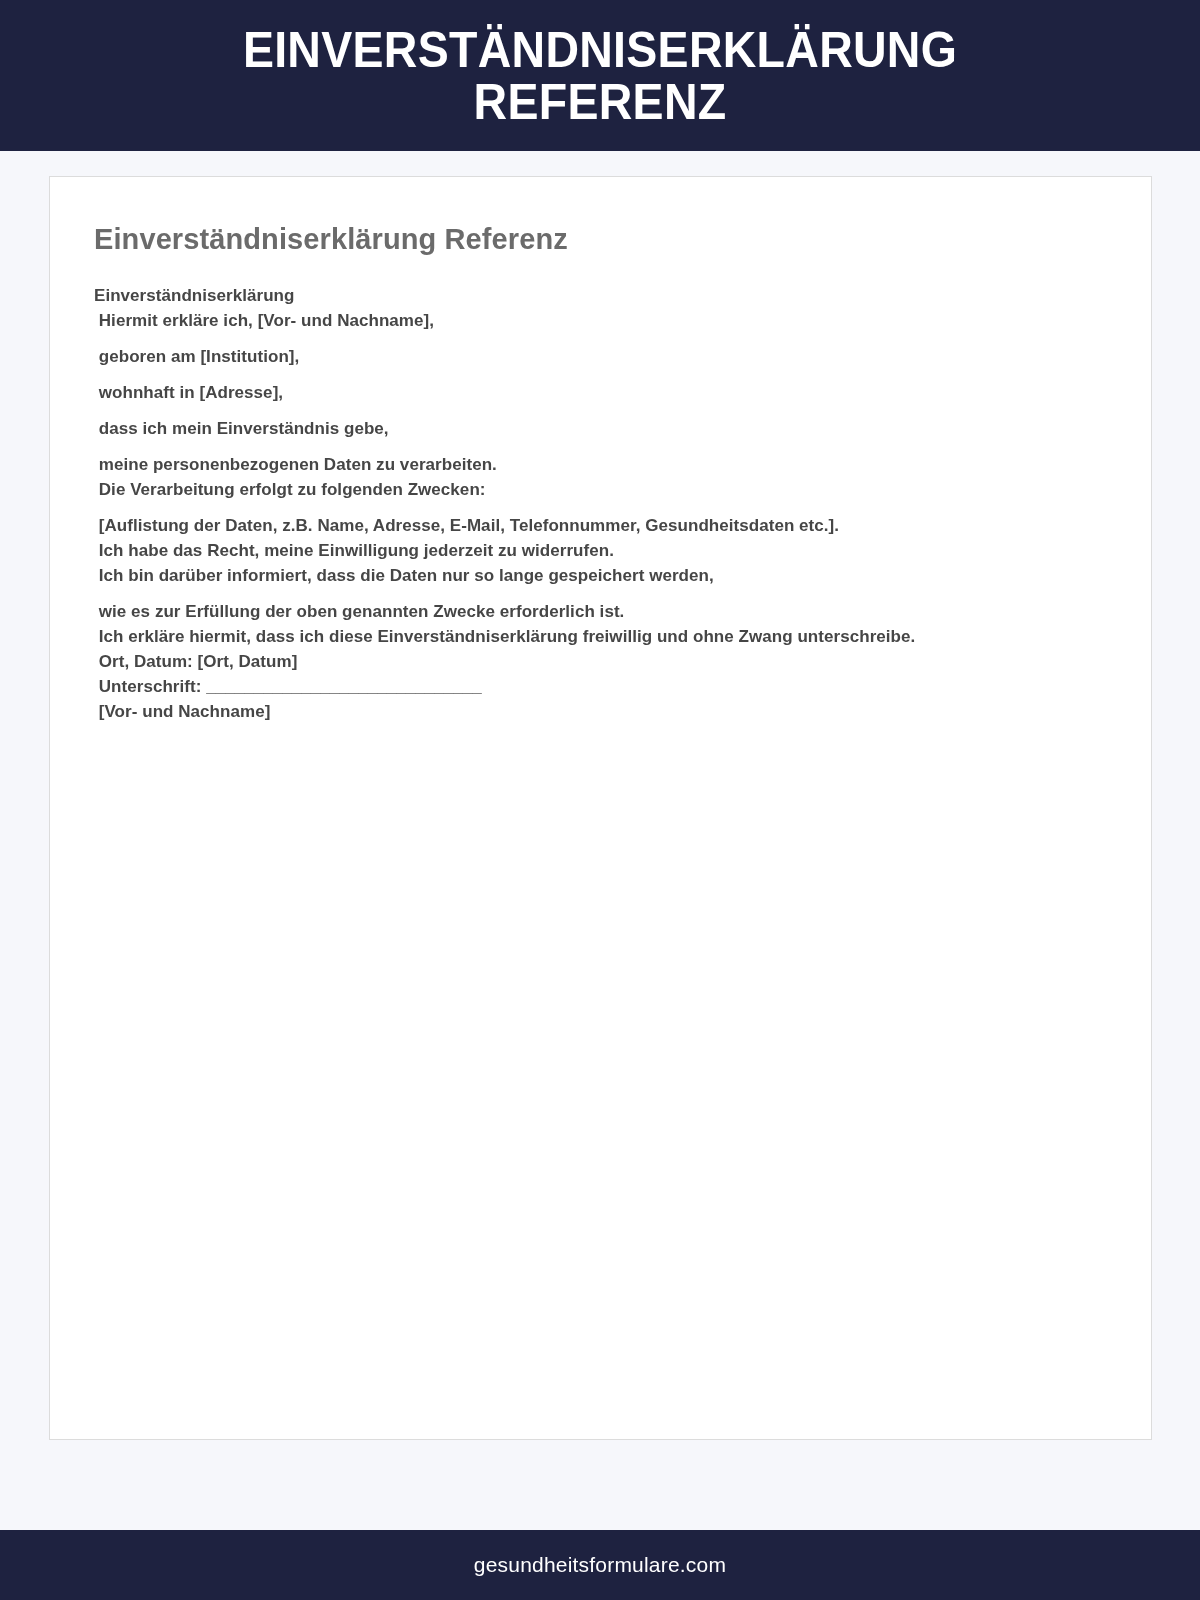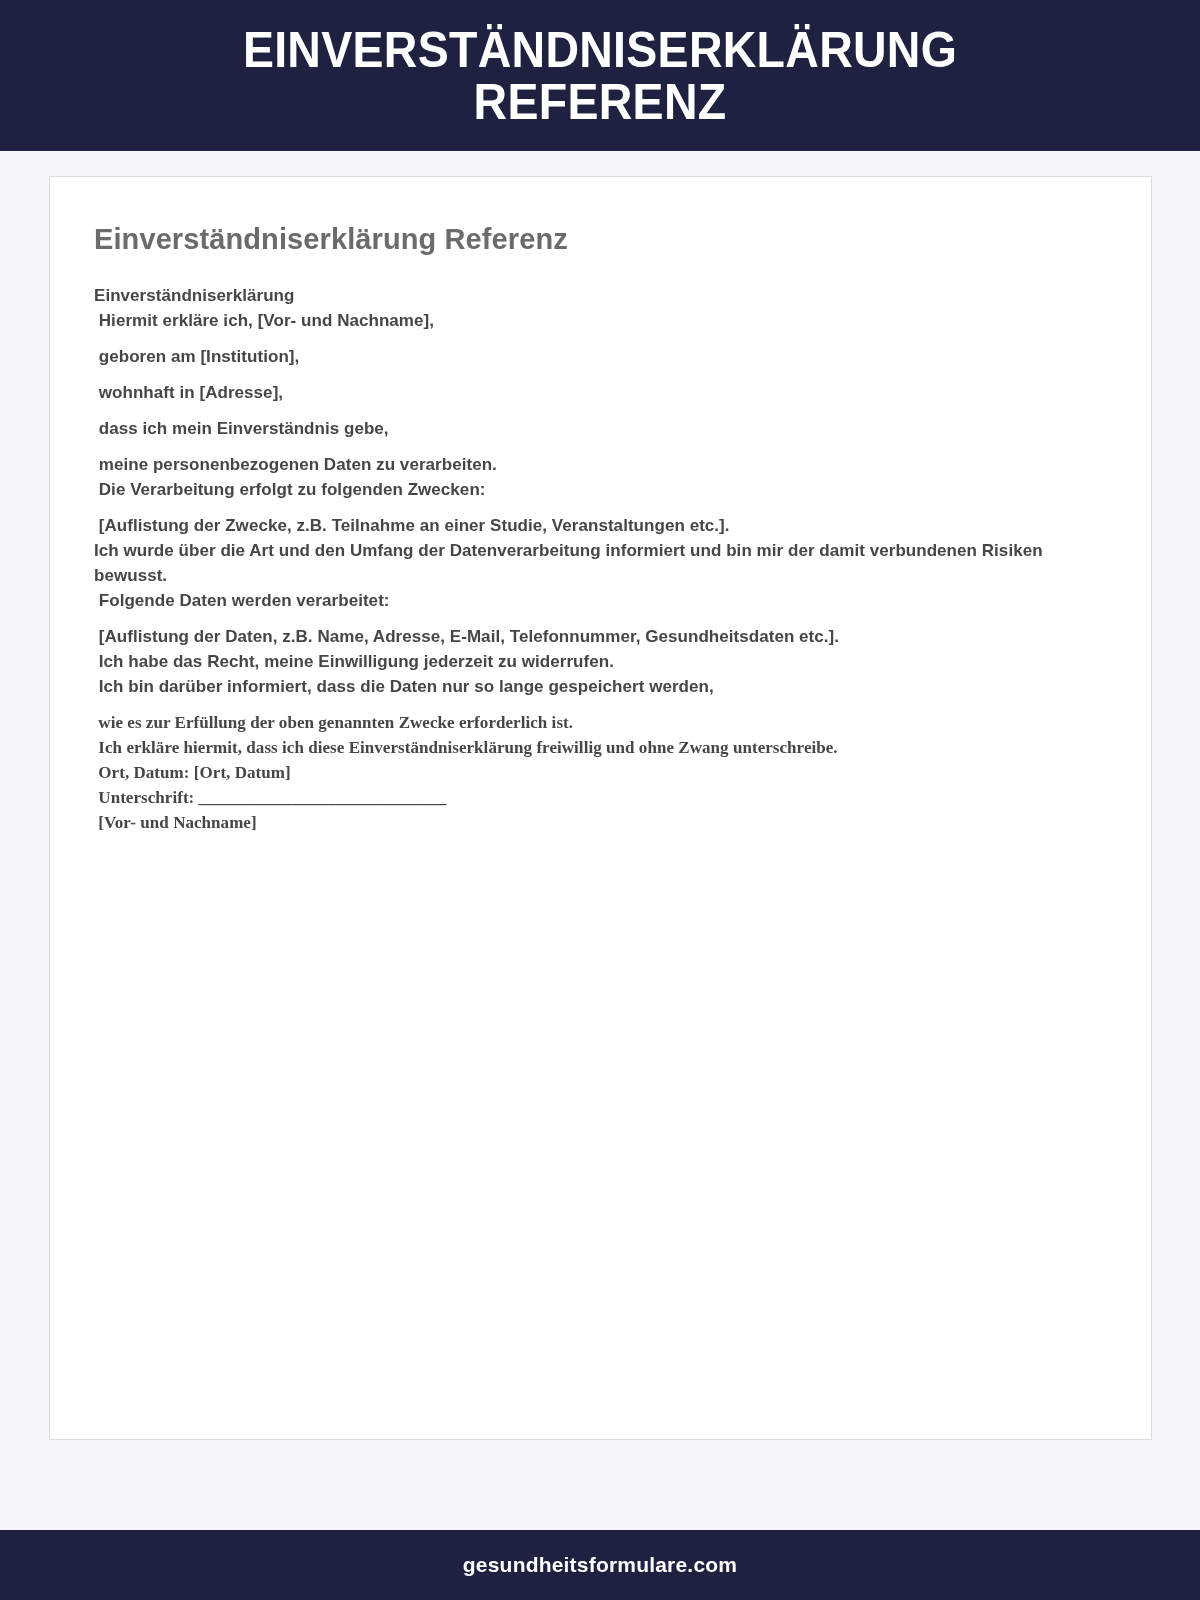--- a/index.html
+++ b/index.html
@@ -71,35 +71,35 @@
     color: #464646;
     font-size: 17px;
     font-weight: bold;
     line-height: 25px;
     letter-spacing: 0.05px;
   }
   .doc-block {
     margin: 0 0 11px 0;
     white-space: pre-wrap;
   }
-  .doc-block:last-child { margin-bottom: 0; font-family: Liberation Serif, serif; }
+  .doc-block:last-child { margin-bottom: 0; }
 
   
   .site-footer {
     width: 1200px;
     height: 70px;
     background: #1e2240;
     display: flex;
     align-items: center;
     justify-content: center;
   }
   .site-footer .footer-url {
     color: #ffffff;
     font-size: 21px;
-    font-weight: bold;
+    font-weight: normal;
     letter-spacing: 0.2px;
   }
 </style>
 </head>
 <body>
 
 <header class="site-header">
   <h1>EINVERSTÄNDNISERKLÄRUNG
 REFERENZ</h1>
 </header>
@@ -108,23 +108,20 @@
   <article class="doc-card">
     <h2 class="doc-title">Einverständniserklärung Referenz</h2>
     <div class="doc-body">
       <p class="doc-block">Einverständniserklärung
  Hiermit erkläre ich, [Vor- und Nachname],</p>
       <p class="doc-block"> geboren am [Institution],</p>
       <p class="doc-block"> wohnhaft in [Adresse],</p>
       <p class="doc-block"> dass ich mein Einverständnis gebe,</p>
       <p class="doc-block"> meine personenbezogenen Daten zu verarbeiten.
  Die Verarbeitung erfolgt zu folgenden Zwecken:</p>
-      <p class="doc-block"> [Auflistung der Zwecke, z.B. Teilnahme an einer Studie, Veranstaltungen etc.].
-Ich wurde über die Art und den Umfang der Datenverarbeitung informiert und bin mir der damit verbundenen Risiken bewusst.
- Folgende Daten werden verarbeitet:</p>
       <p class="doc-block"> [Auflistung der Daten, z.B. Name, Adresse, E-Mail, Telefonnummer, Gesundheitsdaten etc.].
  Ich habe das Recht, meine Einwilligung jederzeit zu widerrufen.
  Ich bin darüber informiert, dass die Daten nur so lange gespeichert werden,</p>
       <p class="doc-block"> wie es zur Erfüllung der oben genannten Zwecke erforderlich ist.
  Ich erkläre hiermit, dass ich diese Einverständniserklärung freiwillig und ohne Zwang unterschreibe.
  Ort, Datum: [Ort, Datum]
  Unterschrift: _____________________________
  [Vor- und Nachname]</p>
     </div>
   </article>

